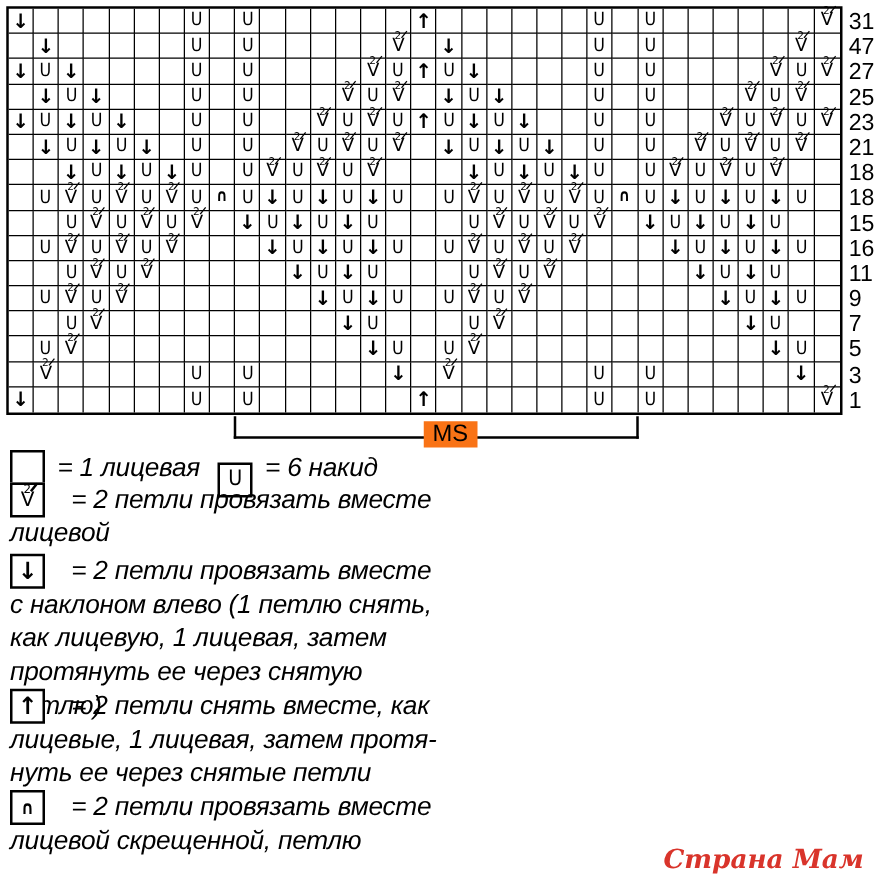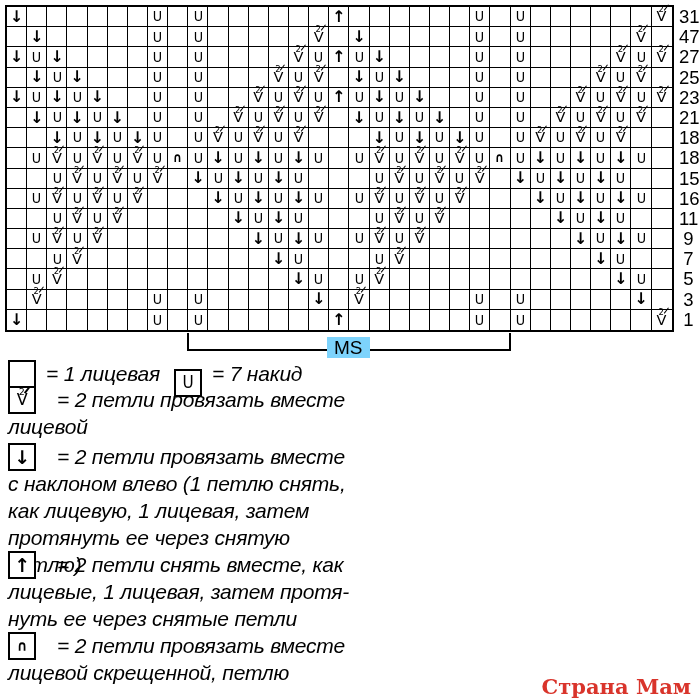--- a/index.html
+++ b/index.html
@@ -24,28 +24,28 @@
   .cell:nth-child(33n) { border-right: none; }
   .cell.last-row { border-bottom: none; }
   .gU { font-size: 14.5px; line-height: 1; transform: scaleX(.88); }
   .gA, .gT { font-size: 16px; font-weight: bold; line-height: 1; }
   .gN { font-size: 13.5px; font-weight: bold; line-height: 1; transform: scaleX(.85); }
   .gB { position: relative; font-size: 14.5px; line-height: 1; }
   .gB .b2 { position: absolute; top: -4.5px; left: 46%; transform: translateX(-50%); font-size: 8.5px; }
   .gB::after { content: ""; position: absolute; right: -3px; top: -2.5px; width: 7px; height: 1.4px; background: #000; transform: rotate(-52deg); }
   
   .rownums { position: absolute; left: 679px; top: 7px; width: 19px; }
-  .rownums div { height: 20.2px; line-height: 20.2px; font-size: 18.5px; text-align: center; }
+  .rownums div { height: 20.2px; line-height: 20.2px; font-size: 18.5px; text-align: left; }
   
   .ms-bracket {
     position: absolute; left: 187px; top: 333px; width: 324px; height: 18px;
     border-left: 2px solid #000; border-right: 2px solid #000; border-bottom: 2px solid #000;
   }
   .ms-label {
-    position: absolute; left: 327px; top: 337px; background: #7dd3fc; padding: 0 7px;
+    position: absolute; left: 339px; top: 337px; background: #f97316; padding: 0 7px;
     font-size: 19px; line-height: 21px; z-index: 2;
   }
   
   .legend-row { position: absolute; left: 8px; top: 360px; font-style: italic; font-size: 21px; letter-spacing: -0.2px; white-space: nowrap; }
   .legend-item { position: absolute; left: 8px; width: 346px; font-style: italic; font-size: 21px; line-height: 27px; letter-spacing: -0.2px; }
   .legend-item .litext { display: block; white-space: pre-line; text-indent: 49px; }
   .lbox {
     display: inline-flex; align-items: center; justify-content: center;
     width: 28px; height: 28px; border: 2px solid #000; background: #fff;
     font-style: normal; font-family: "DejaVu Sans", sans-serif; vertical-align: -7px;
@@ -59,21 +59,21 @@
   .lb-b::after { content: ""; position: absolute; right: -3.5px; top: -3px; width: 8px; height: 1.5px; background: #000; transform: rotate(-52deg); }
   .lgap { display: inline-block; width: 14px; }
   .ltext { margin-left: 10px; }
   .note {
     position: absolute; left: 352px; top: 360px; width: 346px;
     font-style: italic; font-size: 21px; line-height: 28px; letter-spacing: -0.2px; white-space: pre-line;
   }
   
   .watermark {
     position: absolute; right: 9px; bottom: 1px;
-    font-family: "DejaVu Serif", serif; font-weight: bold; font-size: 21px;
+    font-family: "DejaVu Serif", serif; font-style: italic; font-weight: bold; font-size: 21px;
     text-shadow: 0 0 2px #fff, 0 0 4px #fff, 1px 1px 3px #fff, -1px -1px 3px #fff;
   }
 </style>
 </head>
 <body>
 
 <div class="page">
 
   <div class="grid">
       <div class="cell">
@@ -1140,21 +1140,21 @@
       <div>3</div>
       <div>1</div>
     </div>
 
   <div class="ms-bracket"></div>
   <div class="ms-label">MS</div>
 
   <div class="legend-row">
     <span class="lbox"></span><span class="ltext">= 1 лицевая</span><span class="lgap"></span><span class="lbox">
         <span class="bU">U</span>
-      </span><span class="ltext">= 7 накид</span>
+      </span><span class="ltext">= 6 накид</span>
   </div>
 
   <div class="legend-item" style="top:386px">
     <span class="lbox abs">
       <span class="lb-b"><span class="b2">2</span><span>V</span></span>
     </span>
     <span class="litext">= 2 петли провязать вместе
 лицевой</span>
   </div>
 

